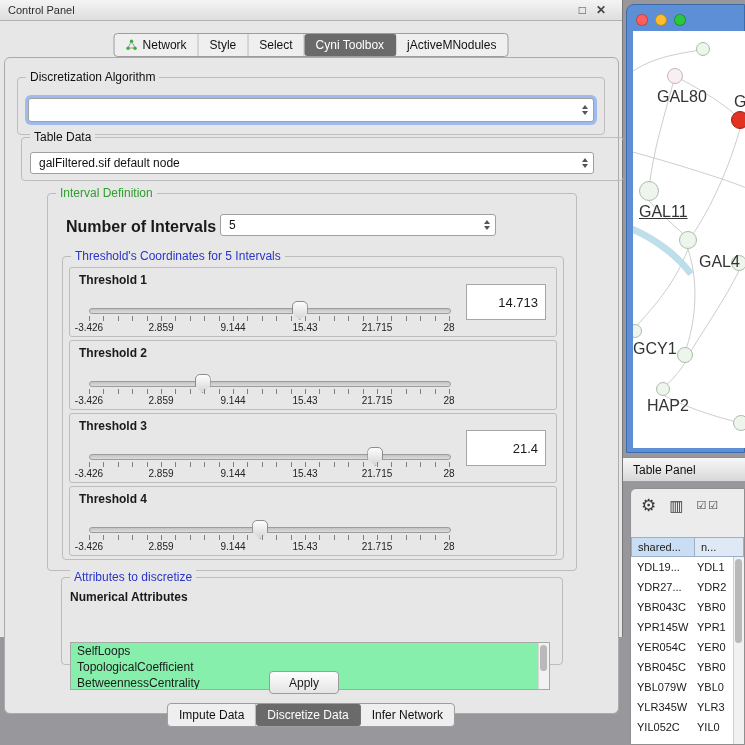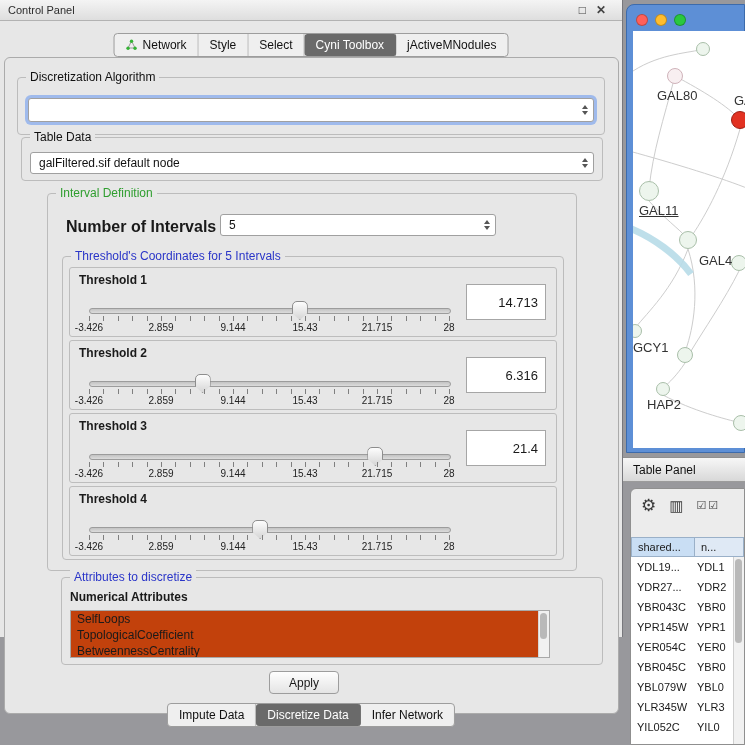--- a/index.html
+++ b/index.html
@@ -33,39 +33,39 @@
   .tbox{position:absolute;left:6px;width:486px;height:68px;border:1px solid #bdbdbd;border-radius:3px;background:#e7e7e7;}
   .tlabel{position:absolute;left:9px;top:5px;font-weight:bold;font-size:12px;}
   .track{position:absolute;left:19px;top:40px;width:360px;height:4px;background:linear-gradient(#c3c3c3,#dcdcdc);border:1px solid #9c9c9c;border-radius:3px;}
   .thumb{position:absolute;top:-8px;width:14px;height:17px;background:linear-gradient(#fdfdfd,#d6d6d6);border:1px solid #8d8d8d;border-radius:5px 5px 2px 2px;clip-path:polygon(0 0,100% 0,100% 62%,50% 100%,0 62%);}
   .ticks{position:absolute;left:19px;top:48px;width:361px;height:5px;background-image:repeating-linear-gradient(to right,#7f7f7f 0,#7f7f7f 1px,transparent 1px,transparent 14.4px);}
   .scale{position:absolute;left:19px;top:54px;width:360px;height:12px;font-size:10px;color:#222;}
   .scale span{position:absolute;top:0;transform:translateX(-50%);white-space:nowrap;}
   .valbox{position:absolute;left:396px;top:16px;width:80px;height:36px;background:#fff;border:1px solid #a6a6a6;font-size:13px;display:flex;align-items:center;justify-content:flex-end;padding-right:7px;box-sizing:border-box;}
   
   .sublabel{position:absolute;font-weight:bold;font-size:12px;}
-  .listbox{position:absolute;background:#c2410c;border:1px solid #a8a8a8;overflow:hidden;}
+  .listbox{position:absolute;background:#86efac;border:1px solid #a8a8a8;overflow:hidden;margin-top:32px;}
   .attr-item{font-size:12px;height:16px;line-height:16px;padding-left:6px;white-space:nowrap;}
   .vscroll{position:absolute;right:0;top:0;bottom:0;width:10px;background:#f1f1f1;border-left:1px solid #d7d7d7;}
   .vthumb{position:absolute;left:1px;top:2px;width:7px;height:26px;background:#b9b9b9;border-radius:4px;}
   .btn{position:absolute;background:linear-gradient(#fefefe,#e4e4e4);border:1px solid #9d9d9d;border-radius:4px;font-size:12px;display:flex;align-items:center;justify-content:center;}
   .btabs{position:absolute;left:50%;top:703px;transform:translateX(-50%);display:flex;height:22px;background:#efefef;border:1px solid #9d9d9d;border-radius:4px;font-size:12px;white-space:nowrap;}
   
   .right{position:absolute;left:623px;top:0;width:122px;height:745px;background:#98989c;}
   .netwin{position:absolute;left:3px;top:4px;width:119px;height:449px;background:#5d8fd6;border:1px solid #3c6bac;border-radius:8px 0 0 0;box-sizing:border-box;}
   .lights{position:absolute;top:9px;left:9px;display:flex;gap:7px;}
   .light{width:12px;height:12px;border-radius:50%;box-sizing:border-box;border:1px solid rgba(0,0,0,.25);}
   .netcanvas{position:absolute;left:6px;top:26px;width:112px;height:417px;background:#fff;overflow:hidden;}
   .netcanvas svg{position:absolute;left:0;top:0;}
   .edge{stroke:#cdcdcd;stroke-width:1;fill:none;}
   .edge.thick{stroke:#b7dce8;stroke-width:7;opacity:.9;}
   .node{position:absolute;border-radius:50%;background:#edf5ed;border:1px solid #a9bfa9;box-sizing:border-box;}
   .node.red{background:#e23222;border-color:#9c1d12;}
   .node.pale-pink{background:#f8eff1;border-color:#cfb3ba;}
-  .nodelabel{position:absolute;font-size:13px;color:#333;white-space:nowrap;}
+  .nodelabel{position:absolute;font-size:16px;color:#333;white-space:nowrap;}
   .tpbar{position:absolute;left:0;top:457px;width:122px;height:25px;background:linear-gradient(#f7f7f7,#d8d8d8);border-top:1px solid #8f8f8f;border-bottom:1px solid #9b9b9b;display:flex;align-items:center;padding-left:10px;font-size:12px;color:#111;box-sizing:border-box;}
   .twin{position:absolute;left:7px;top:488px;width:115px;height:257px;background:#ececec;border:1px solid #8f8f8f;border-radius:6px 0 0 0;overflow:hidden;box-sizing:border-box;}
   .ttool{position:absolute;top:6px;left:10px;display:flex;gap:13px;align-items:center;color:#3a3a3a;}
   .ttool .gear{font-size:17px;}
   .ttool .cols{font-size:15px;}
   .ttool .chk{font-size:11px;letter-spacing:2px;}
   .thead{position:absolute;top:48px;left:0;right:0;height:20px;display:flex;}
   .hc{font-size:11px;display:flex;align-items:center;padding-left:6px;box-sizing:border-box;border:1px solid #9ab0c8;border-left:none;}
   .hc.c0{width:64px;background:#c9def4;border-left:1px solid #9ab0c8;}
   .hc.c1{flex:1;background:#dfe9f5;}
@@ -123,21 +123,21 @@
         <span class="glabel">Discretization Algorithm</span>
         <div class="combo focusring" style="left:10px;top:20px;width:566px;height:24px;">
           <span class="stepper">
               <i class="up"></i>
               <i class="down"></i>
             </span>
         </div>
       </div>
 
 
-      <div class="group" style="left:16px;top:79px;width:580px;height:42px;">
+      <div class="group" style="left:16px;top:79px;width:580px;height:42px;padding-left:21px;">
         <span class="glabel">Table Data</span>
         <div class="combo" style="left:8px;top:14px;width:564px;height:22px;">
           <span>galFiltered.sif default node</span>
           <span class="stepper">
               <i class="up"></i>
               <i class="down"></i>
             </span>
         </div>
       </div>
 
@@ -180,21 +180,20 @@
               </div>
             <div class="ticks"></div>
             <div class="scale">
                 <span style="left: 0%;">-3.426</span>
                 <span style="left: 20%;">2.859</span>
                 <span style="left: 40%;">9.144</span>
                 <span style="left: 60%;">15.43</span>
                 <span style="left: 80%;">21.715</span>
                 <span style="left: 100%;">28</span>
               </div>
-            <div class="valbox">6.316</div>
           </div>
 
           <div class="tbox" style="top:156px;">
             <span class="tlabel">Threshold 3</span>
             <div class="track">
                 <div class="thumb" style="left: calc(79% - 7px);"></div>
               </div>
             <div class="ticks"></div>
             <div class="scale">
                 <span style="left: 0%;">-3.426</span>
@@ -218,21 +217,21 @@
                 <span style="left: 20%;">2.859</span>
                 <span style="left: 40%;">9.144</span>
                 <span style="left: 60%;">15.43</span>
                 <span style="left: 80%;">21.715</span>
                 <span style="left: 100%;">28</span>
               </div>
           </div>
         </div>
       </div>
 
-      <div class="group" style="left:56px;top:519px;width:500px;height:86px;padding-left:40px;">
+      <div class="group" style="left:56px;top:519px;width:500px;height:86px;">
         <span class="glabel blue">Attributes to discretize</span>
         <span class="sublabel" style="left:8px;top:12px;">Numerical Attributes</span>
         <div class="listbox" style="left:8px;top:32px;width:478px;height:46px;">
           <div>
               <div class="attr-item">SelfLoops</div>
               <div class="attr-item">TopologicalCoefficient</div>
               <div class="attr-item">BetweennessCentrality</div>
             </div>
           <div class="vscroll">
               <div class="vthumb"></div>

